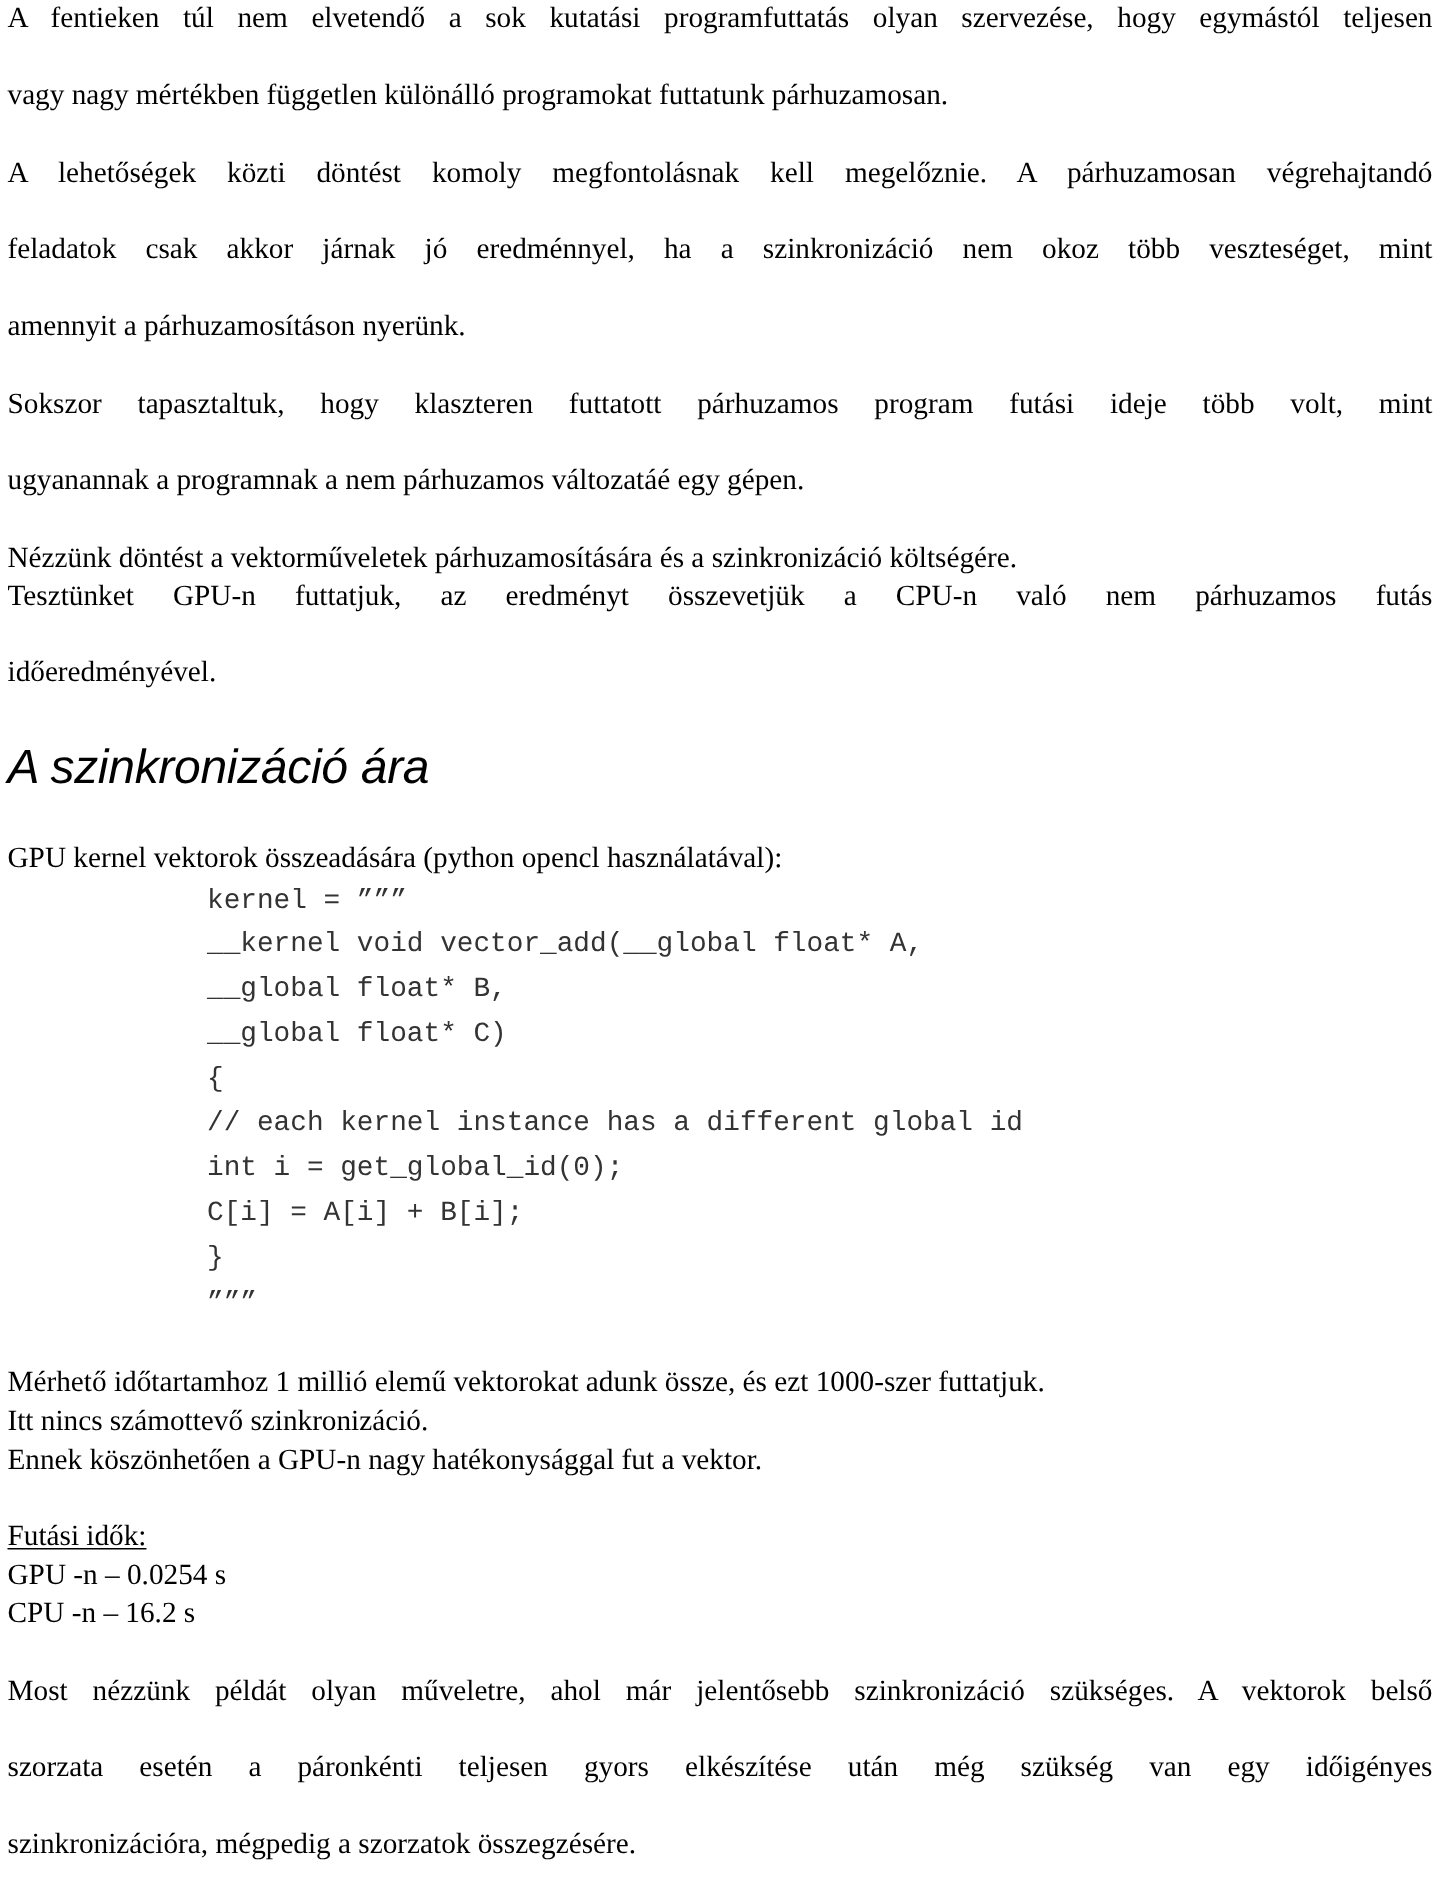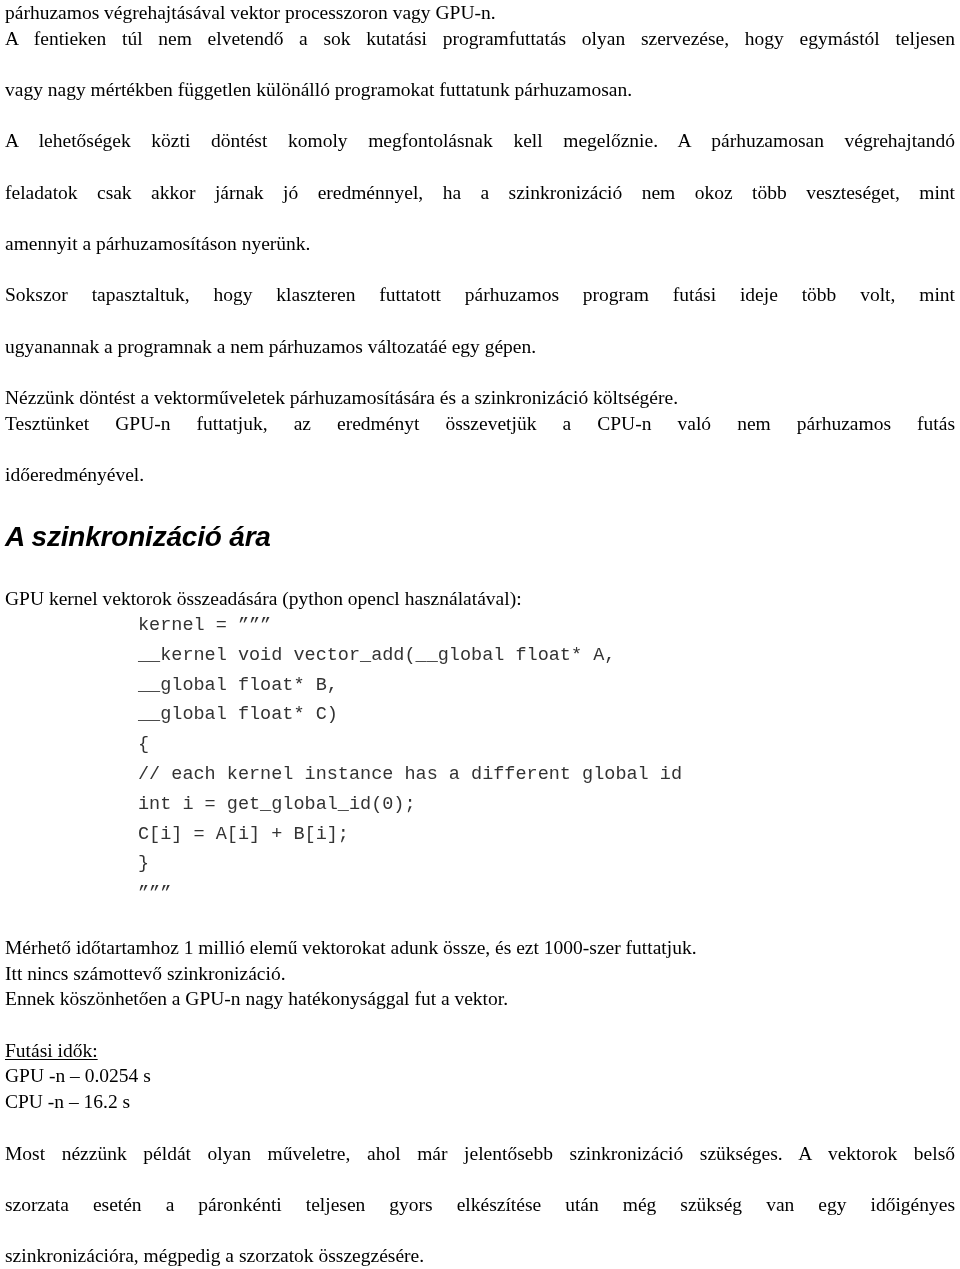--- a/index.html
+++ b/index.html
@@ -53,23 +53,23 @@
   .eline {
     display: block;
     text-align: left;
   }
   .gap-md { height: 26px; }
   .gap-lg { height: 34px; }
 
   
   .heading {
     font-family: "Liberation Sans", "DejaVu Sans", sans-serif;
-    font-weight: bold;
+    font-weight: normal;
     font-style: italic;
-    font-size: 28px;
+    font-size: 32px;
     line-height: 30px;
     letter-spacing: -0.2px;
     margin: 0;
   }
 
   
   .code {
     font-family: "Liberation Mono", "DejaVu Sans Mono", monospace;
     font-size: 18.5px;
     line-height: 29.8px;
@@ -85,21 +85,20 @@
 
   .underline { text-decoration: underline; text-underline-offset: 2px; }
 </style>
 </head>
 <body>
 
 <div id="page">
   <div class="doc">
 
     <div class="para">
-      <span class="eline">párhuzamos végrehajtásával vektor processzoron vagy GPU-n.</span>
       <span class="jline">A fentieken túl nem elvetendő a sok kutatási programfuttatás olyan szervezése, hogy egymástól teljesen</span>
       <span class="eline">vagy nagy mértékben független különálló programokat futtatunk párhuzamosan.</span>
     </div>
 
     <div class="gap-md"></div>
 
     <div class="para">
       <span class="jline">A lehetőségek közti döntést komoly megfontolásnak kell megelőznie. A párhuzamosan végrehajtandó</span>
       <span class="jline">feladatok csak akkor járnak jó eredménnyel, ha a szinkronizáció nem okoz több veszteséget, mint</span>
       <span class="eline">amennyit a párhuzamosításon nyerünk.</span>

